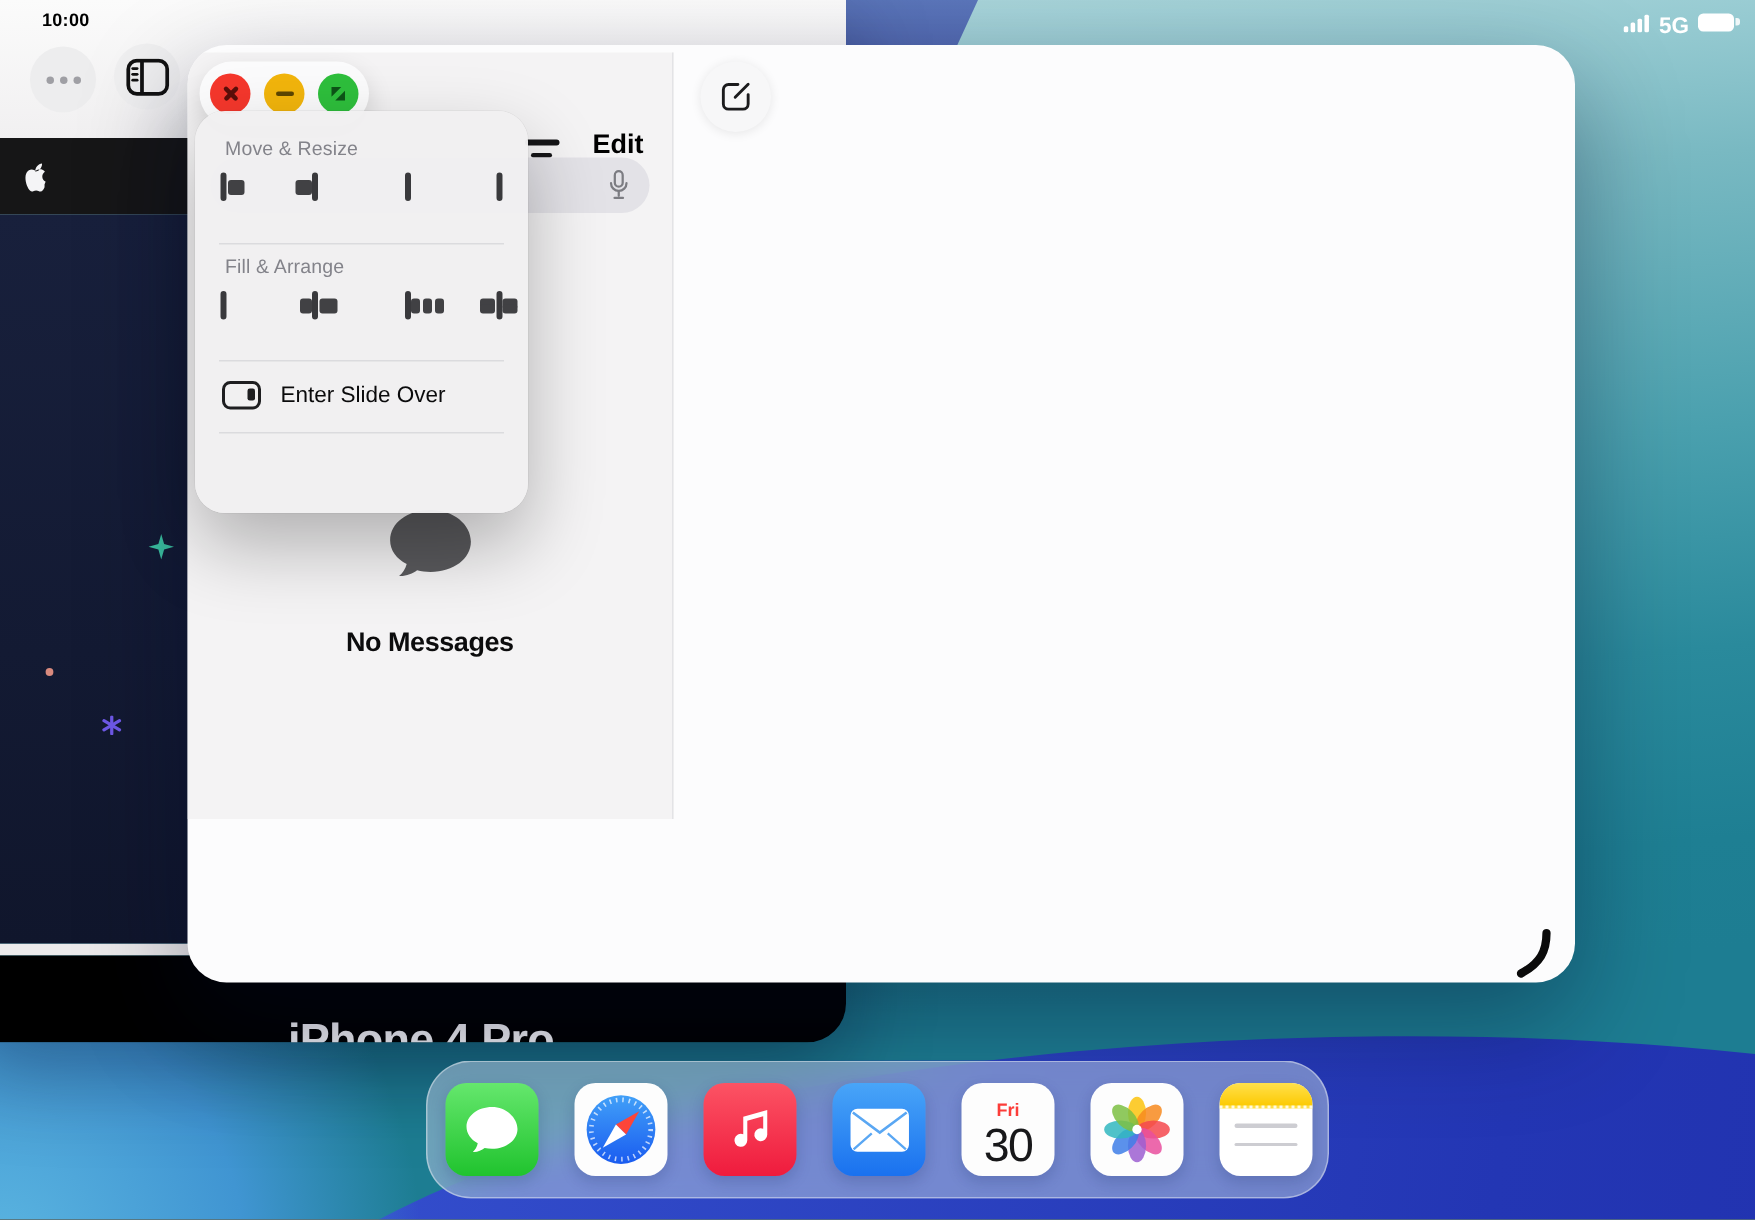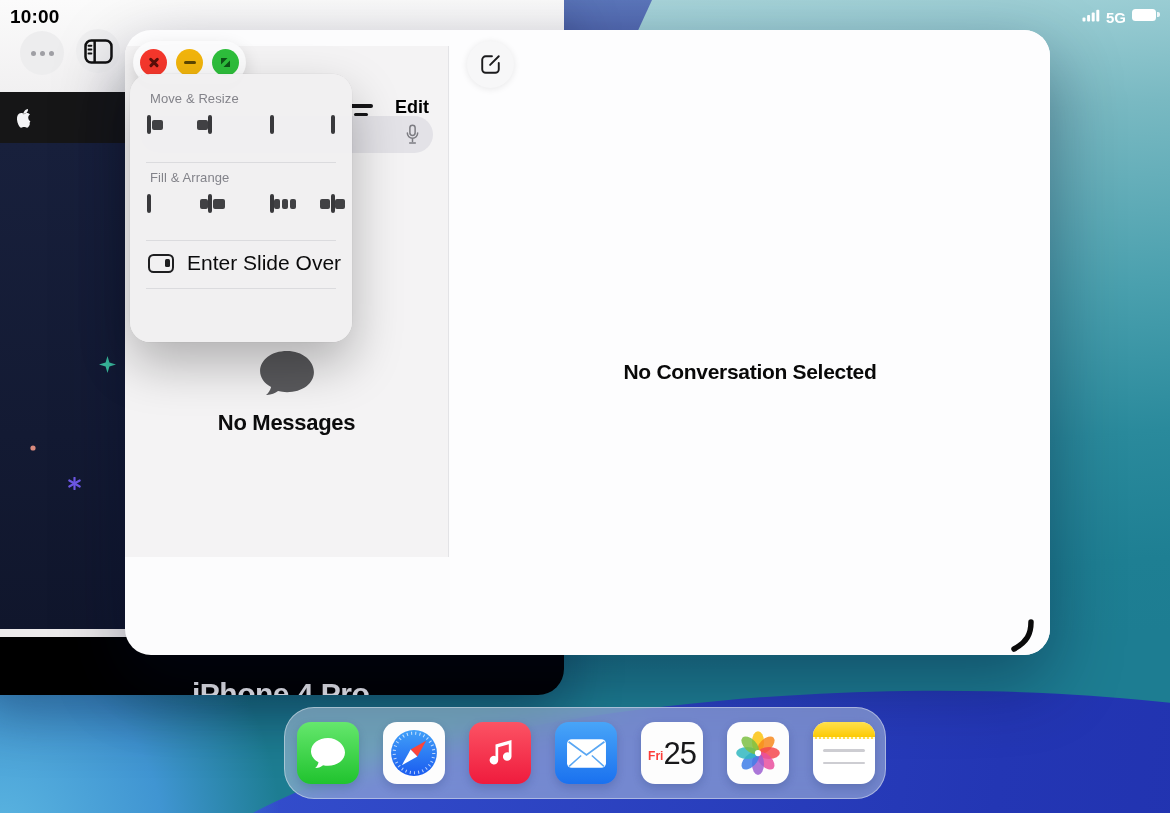--- a/index.html
+++ b/index.html
@@ -32,31 +32,31 @@
   .sf-apple { margin-left:38px; width:19px; height:22px; }
   .sf-hero { position:relative; height:486px; background:linear-gradient(180deg,#18203c,#131a33 60%,#10162c); }
   .spark { position:absolute; }
   .sf-band { height:8px; background:#eceaeb; }
   .sf-black { position:relative; height:58px; background:#000; overflow:hidden; }
   .sf-title { position:absolute; left:216px; top:40px; font-size:30px; font-weight:700; color:#eaeaef; letter-spacing:-.5px; white-space:nowrap; }
 
   
   .mwin { position:absolute; left:125px; top:30px; width:925px; height:625px; z-index:4;
     border-radius:26px; overflow:hidden; background:#fcfcfd; box-shadow:0 26px 70px rgba(0,10,40,.38); }
-  .ms-sidebar { position:absolute; left:0; top:16px; width:324px; height:511px; background:#f4f3f4; border-right:1px solid #e3e3e6; }
+  .ms-sidebar { position:absolute; left:0; top:5px; width:324px; height:511px; background:#f4f3f4; border-right:1px solid #e3e3e6; }
   .filter-btn { position:absolute; left:220px; top:48px; width:32px; height:32px; border:none; background:none;
     display:flex; flex-direction:column; align-items:center; justify-content:center; gap:5px; cursor:pointer; }
   .filter-btn i { display:block; height:3.4px; border-radius:2px; background:#151517; }
   .filter-btn i:nth-child(1){ width:23px; } .filter-btn i:nth-child(2){ width:14px; }
   .edit-btn { position:absolute; left:270px; top:51px; border:none; background:none; font-family:inherit;
     font-size:18px; font-weight:600; color:#000; cursor:pointer; }
   .search-pill { position:absolute; left:15px; top:70px; width:293px; height:37px; border-radius:19px; background:#e3e2e7; }
   .mic { position:absolute; right:13px; top:8px; }
   .empty-state { position:absolute; left:0; right:0; top:303px; text-align:center; }
-  .empty-title { margin-top:7px; font-size:22px; font-weight:700; color:#0c0c0d; letter-spacing:-.3px; }
+  .empty-title { margin-top:25px; font-size:18px; font-weight:700; color:#0c0c0d; letter-spacing:-.3px; }
   .empty-cap { margin:6px auto 0; width:242px; font-size:15px; line-height:1.33; color:#8a8a8e; }
 
   .ms-pane { position:absolute; left:325px; top:0; width:600px; height:625px; background:#fdfdfe; }
   .no-convo { position:absolute; left:0; right:0; top:330px; text-align:center;
     font-size:21px; font-weight:700; color:#090909; letter-spacing:-.3px; }
   .compose-btn { position:absolute; left:342px; top:11px; width:47px; height:47px; border:none; border-radius:50%;
     background:#f7f7f8; box-shadow:0 1px 7px rgba(0,0,0,.09); display:flex; align-items:center; justify-content:center; cursor:pointer; }
   .resize-handle { position:absolute; left:885px; top:588px; cursor:nwse-resize; }
 
   
@@ -85,49 +85,49 @@
   .f-split-l { left:2.5px; top:2.5px; bottom:2.5px; width:12px; }
   .f-split-r { right:2.5px; top:2.5px; bottom:2.5px; width:8px; background:#ababaf; }
   .f-c1 { left:2.5px; top:2.5px; bottom:2.5px; width:6px; }
   .f-c2 { left:10.2px; top:2.5px; bottom:2.5px; width:6px; }
   .f-c3 { left:17.9px; top:2.5px; bottom:2.5px; width:6px; }
   .f-g1 { left:2.5px; top:2.5px; width:10px; height:7.5px; }
   .f-g2 { right:2.5px; top:2.5px; width:10px; height:7.5px; }
   .f-g3 { left:2.5px; bottom:2.5px; width:10px; height:6px; }
   .f-g4 { right:2.5px; bottom:2.5px; width:10px; height:6px; }
   .wm-item { position:absolute; left:0; right:0; height:34px; border:none; background:none; cursor:pointer;
-    display:flex; align-items:center; gap:13px; padding:0 0 0 18px; font-family:inherit; font-size:21px; color:#0b0b0c; }
+    display:flex; align-items:center; gap:13px; padding:0 0 0 18px; font-family:inherit; font-size:15px; color:#0b0b0c; }
   .so-icon { position:relative; width:26px; height:19px; border:2.3px solid #1e1e20; border-radius:5.5px; flex:none; }
   .so-icon i { position:absolute; right:2.3px; top:3.8px; bottom:3.8px; width:5px; background:#1e1e20; border-radius:1.5px; }
   .aw-icon { position:relative; width:25px; height:20px; flex:none; }
   .aw-back { position:absolute; left:0; top:0; width:17px; height:13px; border:2.2px solid #1e1e20; border-radius:4px; }
   .aw-front { position:absolute; right:0; bottom:0; width:17px; height:13px; border:2.2px solid #1e1e20; border-radius:4px; background:#f1f0f1; }
   .aw-front::before { content:""; position:absolute; left:2.7px; top:3.5px; width:7px; height:1.8px; background:#1e1e20; border-radius:1px; }
   .aw-front::after  { content:""; position:absolute; left:5.6px; top:.9px; width:1.8px; height:7px; background:#1e1e20; border-radius:1px; }
 
   
   .dock { position:absolute; left:284px; top:707px; width:602px; height:92px; z-index:7; border-radius:30px;
     background:rgba(177,195,220,.55); border:1px solid rgba(255,255,255,.4); backdrop-filter:blur(14px);
     display:flex; align-items:center; gap:24px; padding:0 12px; }
   .dk { position:relative; width:62px; height:62px; border-radius:14px; flex:none; cursor:pointer;
     box-shadow:0 4px 10px rgba(10,30,80,.18); display:flex; align-items:center; justify-content:center; overflow:hidden; }
   .dk-msg { background:linear-gradient(180deg,#65e76d,#20c32e); }
   .dk-safari { background:#fdfdfd; }
   .dk-music { background:linear-gradient(180deg,#fc5364,#ef1b3d); }
   .dk-mail { background:linear-gradient(180deg,#48a5f8,#1a71ef); }
-  .dk-cal { background:#fdfdfd; }
+  .dk-cal { background:#fdfdfd; flex-direction:column; }
   .dk-cal .cal-wd { font-size:12px; font-weight:600; color:#fc3d39; margin-top:5px; }
   .dk-cal .cal-day { font-size:31px; font-weight:400; color:#18181a; letter-spacing:-1px; line-height:1; margin-top:1px; }
   .dk-photos { background:#fdfdfd; }
   .dk-notes { background:#fff; display:block; }
   .nt-top { height:17px; background:linear-gradient(180deg,#ffe04c,#fcca04); border-bottom:2px dotted rgba(255,255,255,.85); }
   .nt-line { height:2.5px; background:#cdcdd2; border-radius:2px; margin:10px 10px 0; }
 
   
-  .sb-time { position:absolute; left:10px; top:6px; z-index:8; font-size:19px; font-weight:600; color:#000; letter-spacing:.2px; }
+  .sb-time { position:absolute; left:28px; top:6px; z-index:8; font-size:12px; font-weight:600; color:#000; letter-spacing:.2px; }
   .sb-right { position:absolute; right:14px; top:9px; z-index:8; display:flex; align-items:flex-start; gap:6px; }
   .sb-net { color:#fff; font-size:15px; font-weight:600; }
   .sb-batt { position:relative; width:24px; height:11.5px; background:#fff; border-radius:3.5px; }
   .sb-batt::after { content:""; position:absolute; right:-3.6px; top:3.2px; width:2.2px; height:5px;
     background:rgba(255,255,255,.85); border-radius:0 2px 2px 0; }
 </style>
 </head>
 <body>
 
 <div class="stage">
@@ -198,23 +198,20 @@
         </svg>
       </div>
       <div class="empty-state">
         <svg width="58" height="50" viewBox="0 0 60 52">
           <path d="M30 2 C14 2 2 11 2 23 c0 7 4.5 13 11.5 16.5 c-.8 3.4 -2.9 6.4 -5.3 8.3 4.7 .3 9.4 -1.7 12.5 -4 2.9 .8 6 1.2 9.3 1.2 16 0 28 -9 28 -21 S46 2 30 2 Z" fill="#59595c"></path>
         </svg>
         <div class="empty-title">No Messages</div>
       </div>
     </div>
 
-    <div class="ms-pane">
-      <div class="no-convo">No Conversation Selected</div>
-    </div>
 
     <button class="compose-btn">
       <svg width="25" height="25" viewBox="0 0 26 26">
         <g fill="none" stroke="#1b1b1d" stroke-width="2" stroke-linecap="round">
           <path d="M14.5 4.5 H8 a3.6 3.6 0 0 0 -3.6 3.6 V18 a3.6 3.6 0 0 0 3.6 3.6 H18 a3.6 3.6 0 0 0 3.6 -3.6 V11.5"></path>
           <line x1="21.6" y1="4.4" x2="12.6" y2="13.4"></line>
         </g>
       </svg>
     </button>
 
@@ -289,21 +286,21 @@
     </div>
     <div class="dk dk-mail" title="Mail">
       <svg width="41" height="31" viewBox="0 0 40 30">
         <rect x="1" y="1" width="38" height="28" rx="4.5" fill="#fff"></rect>
         <path d="M2.5 3.5 L20 16.5 L37.5 3.5" fill="none" stroke="#5aa7f3" stroke-width="1.7"></path>
         <path d="M3 27.5 L14.8 17 M37 27.5 L25.2 17" fill="none" stroke="#5aa7f3" stroke-width="1.5"></path>
       </svg>
     </div>
     <div class="dk dk-cal" title="Calendar">
       <div class="cal-wd">Fri</div>
-      <div class="cal-day">25</div>
+      <div class="cal-day">30</div>
     </div>
     <div class="dk dk-photos" title="Photos">
       <svg width="50" height="50" viewBox="0 0 48 48">
         <g transform="translate(24,24)">
           <ellipse rx="5.8" ry="10.5" cy="-10.5" fill="#fbc30e" fill-opacity=".85"></ellipse>
           <ellipse rx="5.8" ry="10.5" cy="-10.5" transform="rotate(45)" fill="#f78a1f" fill-opacity=".85"></ellipse>
           <ellipse rx="5.8" ry="10.5" cy="-10.5" transform="rotate(90)" fill="#f4484e" fill-opacity=".85"></ellipse>
           <ellipse rx="5.8" ry="10.5" cy="-10.5" transform="rotate(135)" fill="#e94f9d" fill-opacity=".85"></ellipse>
           <ellipse rx="5.8" ry="10.5" cy="-10.5" transform="rotate(180)" fill="#9c5fd1" fill-opacity=".85"></ellipse>
           <ellipse rx="5.8" ry="10.5" cy="-10.5" transform="rotate(225)" fill="#3e7ee8" fill-opacity=".85"></ellipse>

